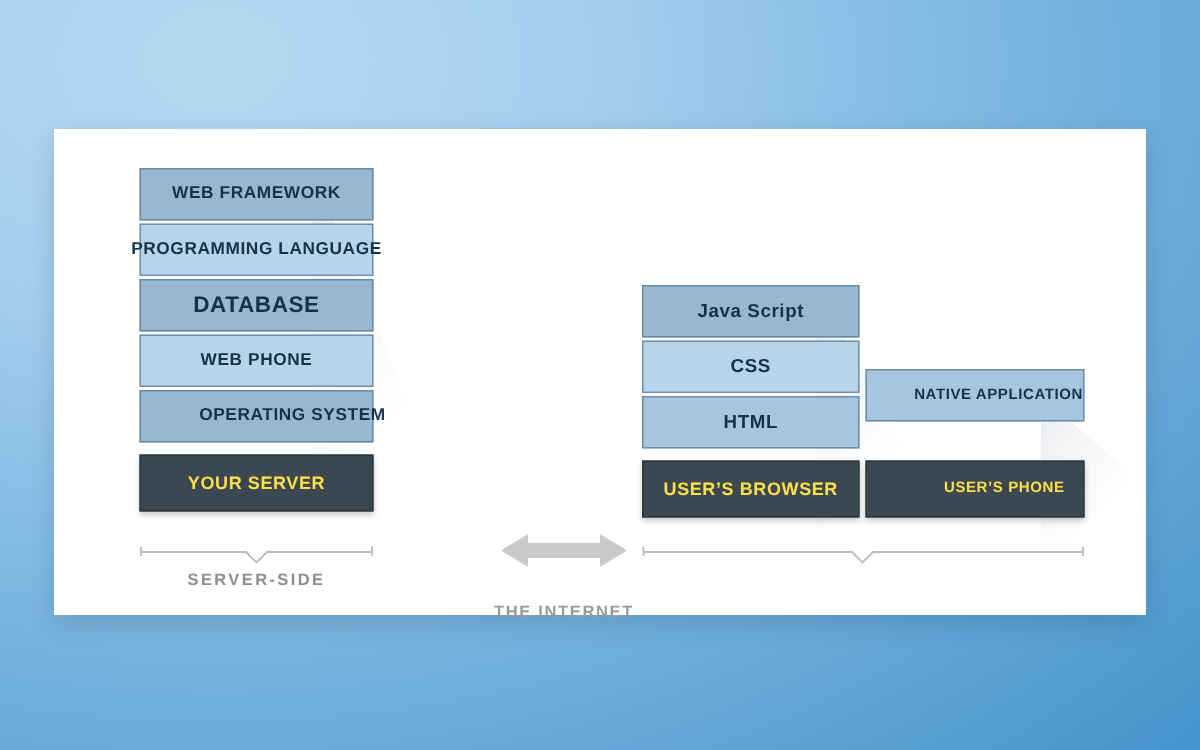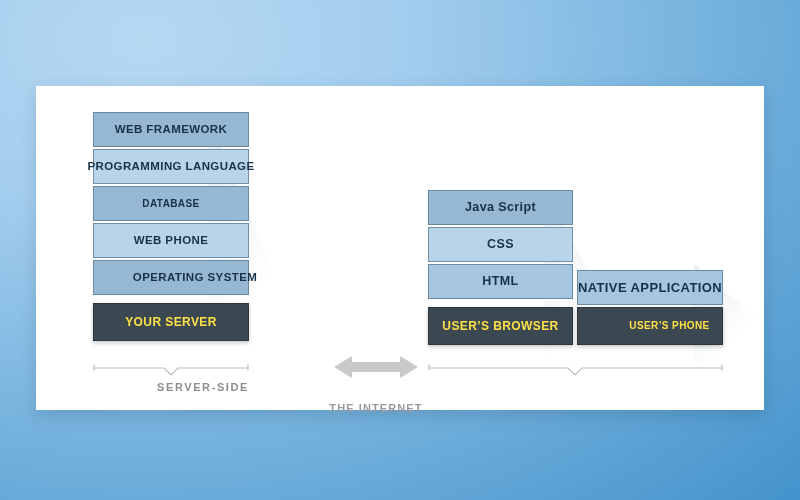--- a/index.html
+++ b/index.html
@@ -86,21 +86,21 @@
     font-weight: bold;
     letter-spacing: 1.1px;
     color: #9a9a9a;
   }
 
   
   .bracket { position: absolute; }
   .bracket svg { display: block; }
   .side-label {
     position: absolute;
-    text-align: right;
+    text-align: center;
     font-size: 11px;
     font-weight: bold;
     letter-spacing: 1.6px;
     color: #8e8e8e;
   }
 </style>
 </head>
 <body>
 
 <div id="stage">
@@ -117,21 +117,21 @@
     <div>
 
       <div class="box tone-a" style="left:57px; top:26px; width:156px; height:35px; font-size:11.5px;">
         <span>WEB FRAMEWORK</span>
       </div>
 
       <div class="box tone-b" style="left:57px; top:63px; width:156px; height:35px; font-size:11.5px;">
         <span>PROGRAMMING LANGUAGE</span>
       </div>
 
-      <div class="box tone-a" style="left:57px; top:100px; width:156px; height:35px; font-size:10px;">
+      <div class="box tone-a" style="left:57px; top:100px; width:156px; height:35px; font-size:15px;">
         <span>DATABASE</span>
       </div>
 
       <div class="box tone-b" style="left:57px; top:137px; width:156px; height:35px; font-size:11.5px;">
         <span>WEB PHONE</span>
       </div>
 
       <div class="box tone-a" style="left:57px; top:174px; width:156px; height:35px; font-size:11.5px;padding-left:48px;">
         <span>OPERATING SYSTEM</span>
       </div>
@@ -162,21 +162,21 @@
         <span>HTML</span>
       </div>
 
       <div class="box dark" style="left:392px; top:221px; width:145px; height:38px; font-size:12px;">
         <span>USER’S BROWSER</span>
       </div>
     </div>
 
     <div>
 
-      <div class="box tone-c" style="left:541px; top:184px; width:146px; height:35px; font-size:13px;">
+      <div class="box tone-c" style="left:541px; top:160px; width:146px; height:35px; font-size:10px;justify-content:flex-end;">
         <span>NATIVE APPLICATION</span>
       </div>
 
       <div class="box dark" style="left:541px; top:221px; width:146px; height:38px; font-size:10px;padding-left:39px;">
         <span>USER’S PHONE</span>
       </div>
     </div>
 
     <div class="bracket" style="left:57px; top:278px;">
       <svg width="156" height="12" viewBox="0 0 156 12">

